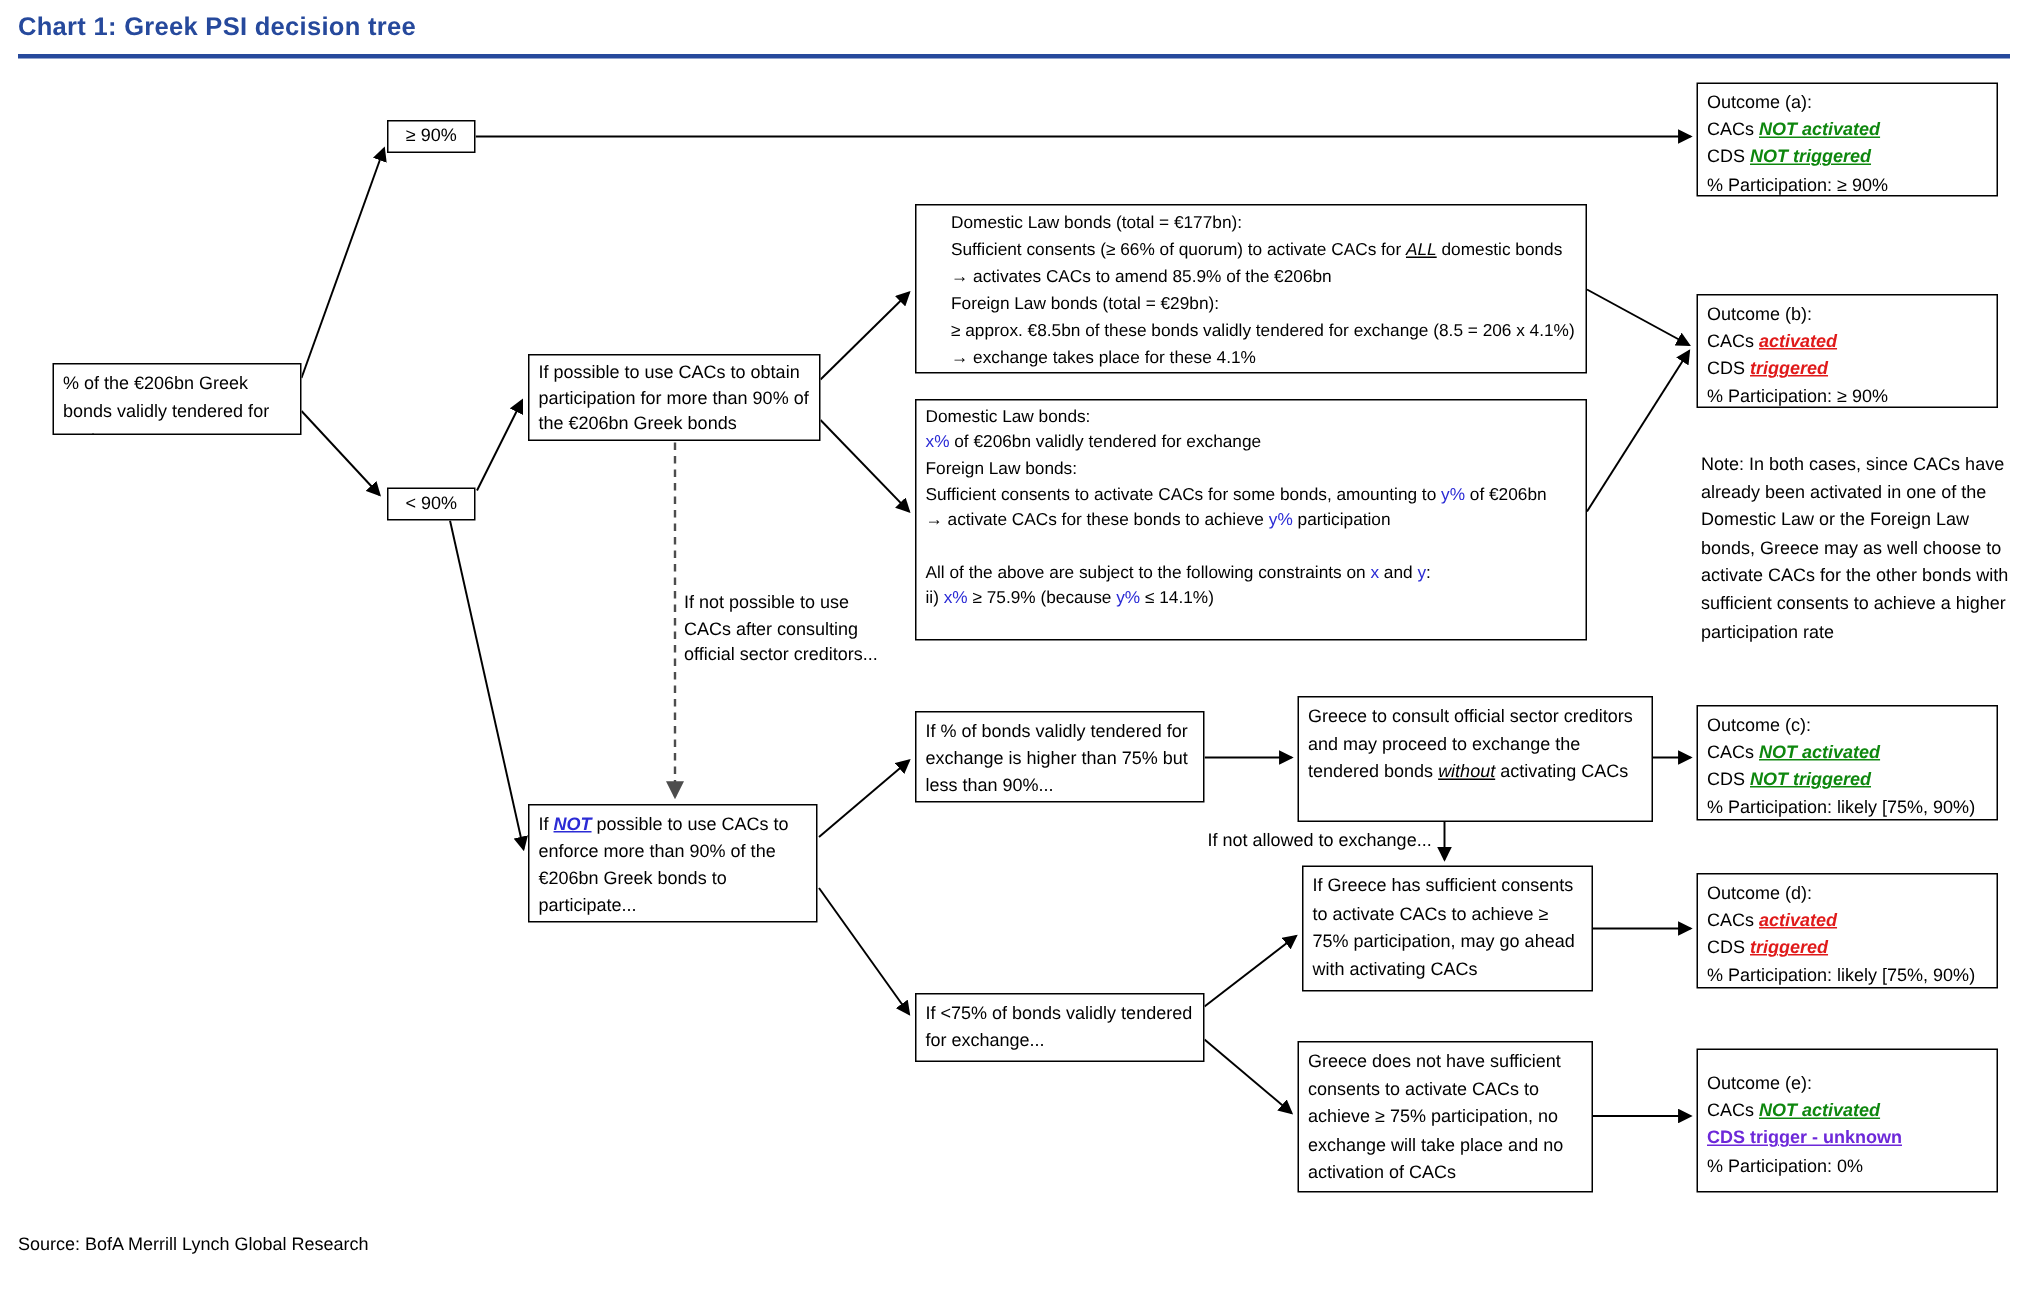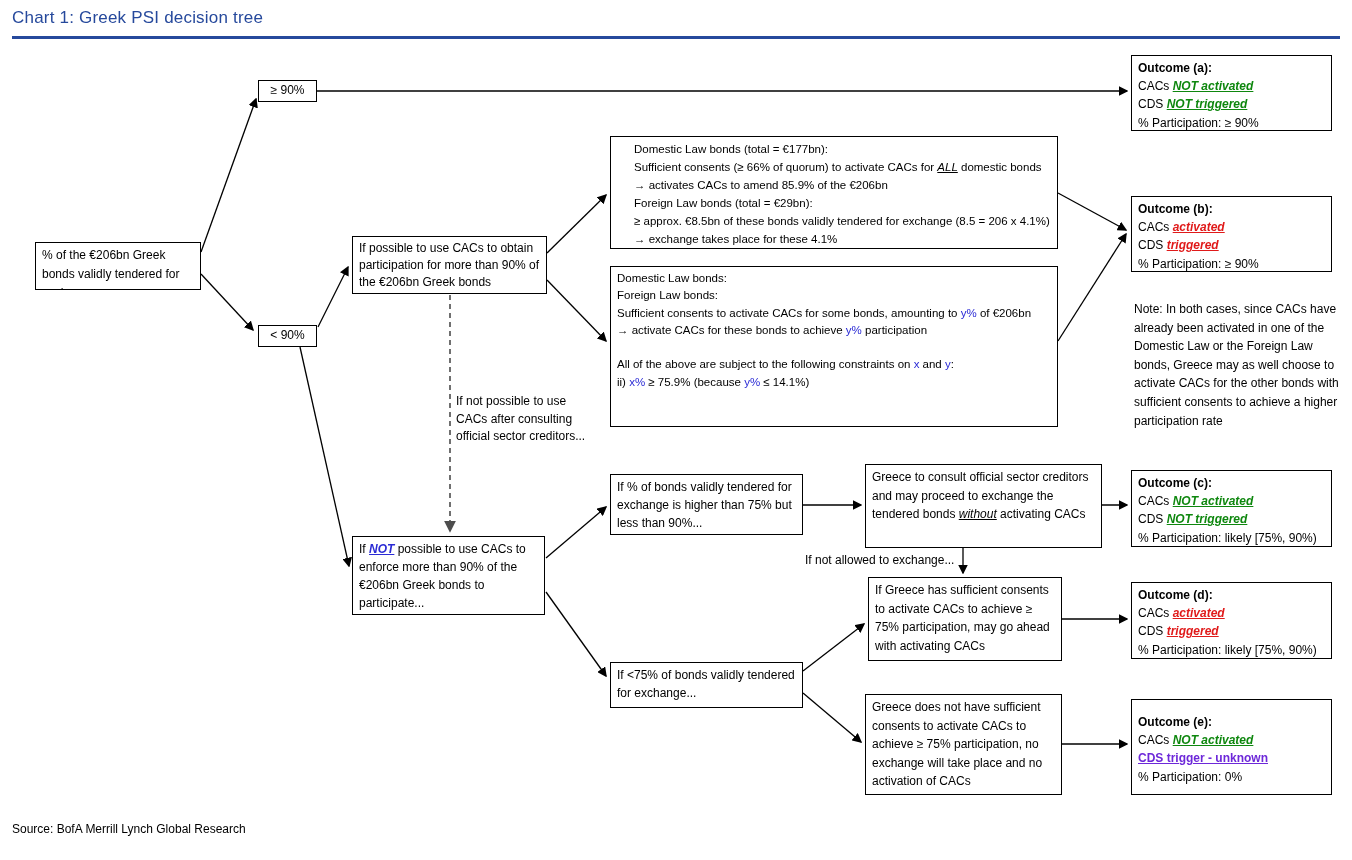--- a/index.html
+++ b/index.html
@@ -1,41 +1,41 @@
 <!DOCTYPE html>
 <html><head>
 <meta charset="utf-8">
 <style>
   html,body{margin:0;padding:0;}
   body{
     width:1352px;height:860px;position:relative;overflow:hidden;
     background:#ffffff;color:#000;
     font-family:"Liberation Sans", sans-serif;
   }
-  .title{position:absolute;left:12px;top:8px;font-size:17px;font-weight:normal;color:#26499c;letter-spacing:.2px;}
+  .title{position:absolute;left:12px;top:8px;font-size:17px;font-weight:bold;color:#26499c;letter-spacing:.2px;}
   .rule{position:absolute;left:12px;top:36px;width:1328px;height:3px;background:#26499c;}
   .edges{position:absolute;left:0;top:0;}
   .box{
     position:absolute;background:#fff;border:1.5px solid #000;
     font-size:12px;line-height:17px;padding:3px 6px;box-sizing:border-box;
   }
   .tl{min-height:1em;}
   .clip{overflow:hidden;}
   .pct{text-align:center;line-height:19px;padding:0 2px;}
   .b1{line-height:18px;font-size:11.5px;padding-left:23px;}
   .b1 .tl{white-space:nowrap;}
   .b2{line-height:17.3px;font-size:11.5px;}
   .b2 .tl{white-space:nowrap;}
   .outcome{line-height:18.2px;}
   .outcome .tl{white-space:nowrap;}
   .lbl{position:absolute;font-size:12px;line-height:17.5px;color:#000;}
   .note{position:absolute;font-size:12px;line-height:18.6px;}
   .source{position:absolute;left:12px;top:822px;font-size:12px;color:#000;}
   
-  .s-b{font-weight:bold;}
+  .s-b{font-weight:normal;}
   .s-g{color:#0e870e;font-weight:bold;font-style:italic;text-decoration:underline;}
   .s-r{color:#e01a1a;font-weight:bold;font-style:italic;text-decoration:underline;}
   .s-m{color:#6d28d9;font-weight:bold;text-decoration:underline;}
   .s-bl{color:#2b2bd5;}
   .s-bbiu{color:#2b2bd5;font-weight:bold;font-style:italic;text-decoration:underline;}
   .s-iu{font-style:italic;text-decoration:underline;}
   .s-biu{font-weight:normal;font-style:italic;text-decoration:underline;}
 </style>
 </head>
 <body>
@@ -91,20 +91,21 @@
     <div class="tl"><span>Domestic Law bonds (total = €177bn):</span></div>
     <div class="tl"><span>Sufficient consents (≥ 66% of quorum) to activate CACs for </span><span class="s-biu">ALL</span><span> domestic bonds</span></div>
     <div class="tl"><span>→ activates CACs to amend 85.9% of the €206bn</span></div>
     <div class="tl"><span>Foreign Law bonds (total = €29bn):</span></div>
     <div class="tl"><span>≥ approx. €8.5bn of these bonds validly tendered for exchange (8.5 = 206 x 4.1%)</span></div>
     <div class="tl"><span>→ exchange takes place for these 4.1%</span></div>
   </div>
 
 <div class="box b2" style="left:610px;top:266px;width:448px;height:161px;">
     <div class="tl"><span>Domestic Law bonds:</span></div>
+    <div class="tl"><span class="s-bl">x%</span><span> of €206bn validly tendered for exchange</span></div>
     <div class="tl"><span>Foreign Law bonds:</span></div>
     <div class="tl"><span>Sufficient consents to activate CACs for some bonds, amounting to </span><span class="s-bl">y%</span><span> of €206bn</span></div>
     <div class="tl"><span>→ activate CACs for these bonds to achieve </span><span class="s-bl">y%</span><span> participation</span></div>
     <div class="tl">&nbsp;</div>
     <div class="tl"><span>All of the above are subject to the following constraints on </span><span class="s-bl">x</span><span> and </span><span class="s-bl">y</span><span>:</span></div>
     <div class="tl"><span>ii) </span><span class="s-bl">x%</span><span> ≥ 75.9%  (because </span><span class="s-bl">y%</span><span> ≤ 14.1%)</span></div>
   </div>
 
 <div class="lbl" style="left:456px;top:393px;width:132px;">
     <div class="tl"><span>If not possible to use CACs after consulting official sector creditors...</span></div>

